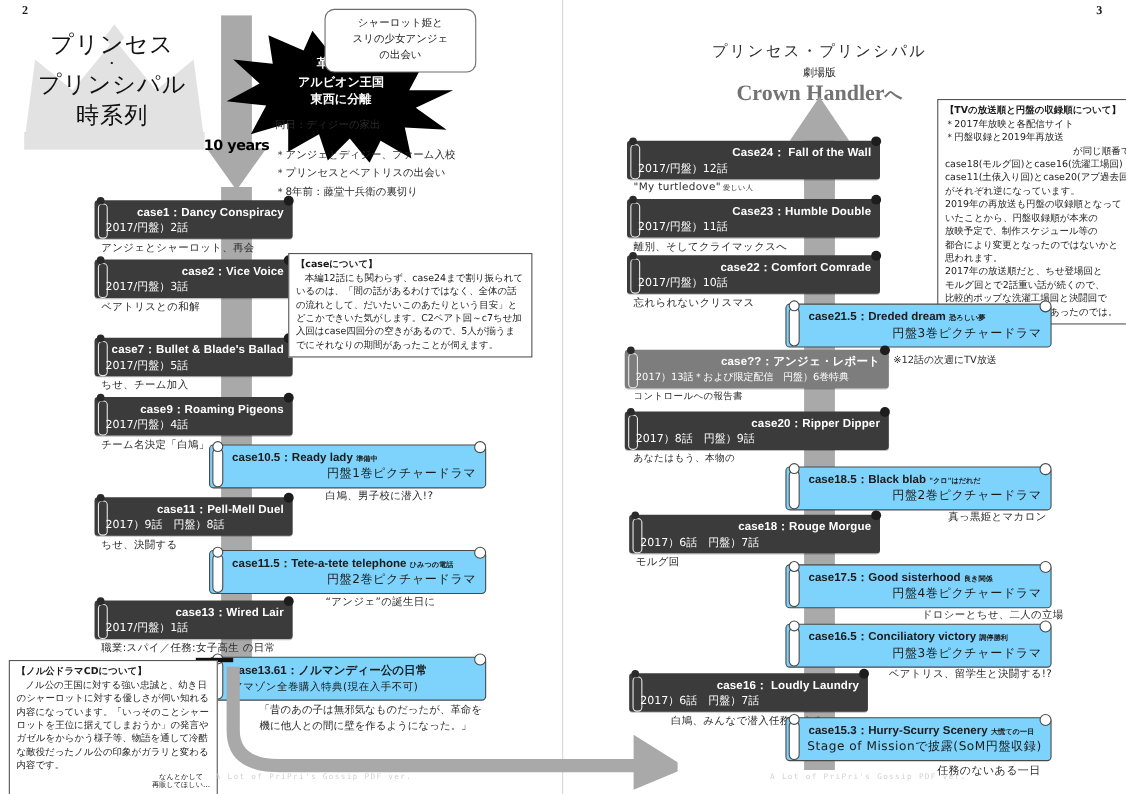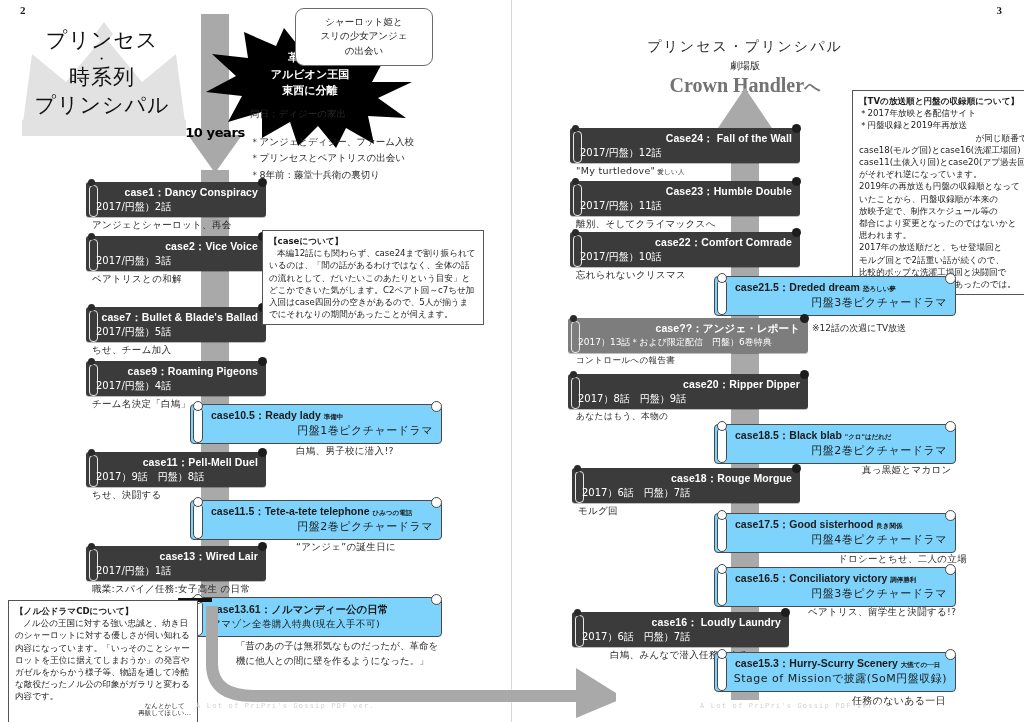--- a/index.html
+++ b/index.html
@@ -208,22 +208,22 @@
 
   <svg class="crown" viewBox="0 0 180 120">
     <polygon points="8,110 18,34 52,62 90,16 128,62 162,34 172,110" fill="#e2e2e2"></polygon>
     <rect x="8" y="100" width="164" height="16" fill="#e2e2e2"></rect>
     <polygon points="90,2 99,14 90,26 81,14" fill="#e2e2e2"></polygon>
   </svg>
 
   <div class="left-title">
     <div>プリンセス</div>
     <div style="font-size:13px;line-height:.7;">・</div>
+    <div>プリンシパル</div>
     <div>時系列</div>
-    <div>プリンシパル</div>
   </div>
 
   <div class="spine" style="left:201px;top:14px;width:28px;height:86px;"></div>
   <div class="spine" style="left:201px;top:170px;width:28px;height:440px;"></div>
 
   <div class="big-arrow-down">
     <div class="shaft"></div>
       <div class="head"></div>
   </div>
   <div class="years-label">10 years</div>

